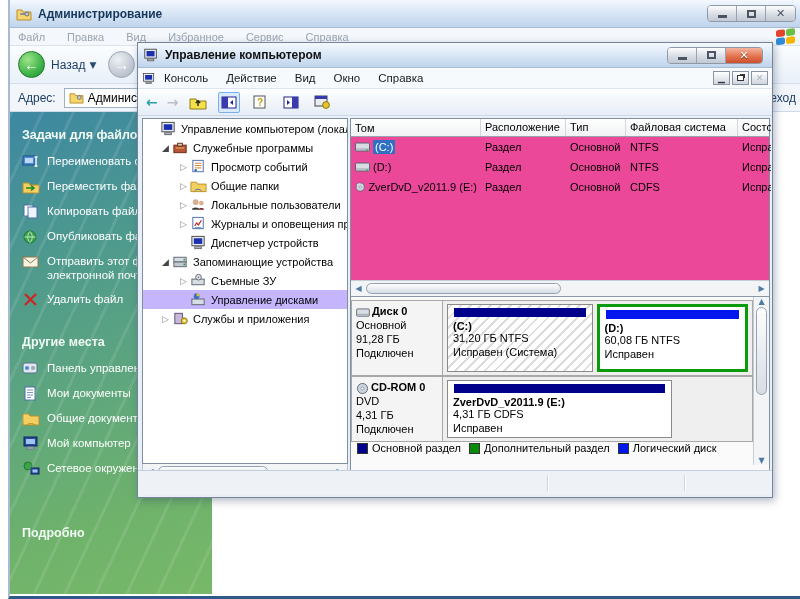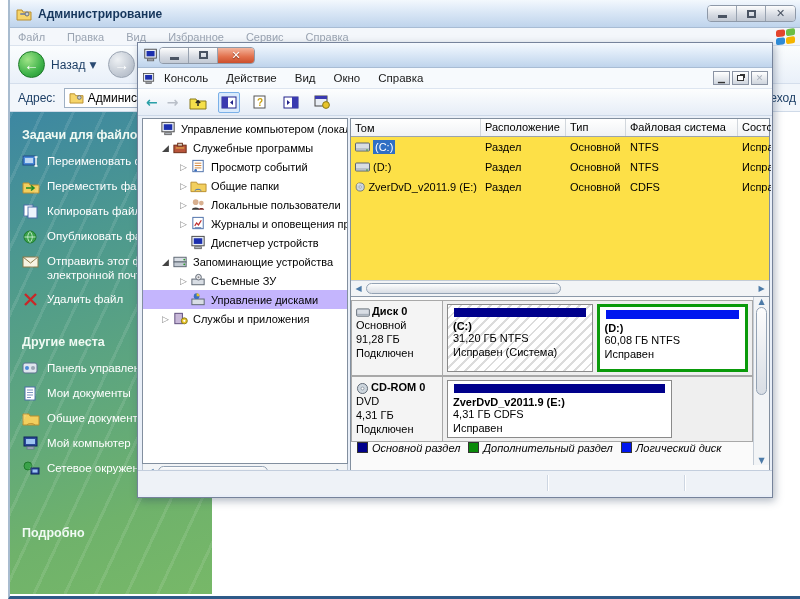--- a/index.html
+++ b/index.html
@@ -97,21 +97,21 @@
   .titem .ticon { width:17px; height:15px; margin-right:4px; flex:none; }
   .titem .tlabel { font-size:11px; color:#000; }
   .lvl1 { padding-left:16px; } .lvl2 { padding-left:34px; }
   .titem.sel { background:#c4b5fd; }
   .hscroll { position:absolute; left:4px; top:348px; width:206px; height:15px; background:#f2f4f6;
              border:1px solid #b9c3cf; border-top:none; display:flex; align-items:center; }
   .scar { color:#4d7ba8; font-size:8px; font-family:"DejaVu Sans",sans-serif; width:15px; text-align:center; flex:none; }
   .sth { height:11px; background:linear-gradient(180deg,#fdfdfd,#d8dde4); border:1px solid #93a2b4; border-radius:6px; }
 
   
-  .rpanel { position:absolute; left:212px; top:2px; width:420px; height:361px; background:#fde047; border:1px solid #828f9f; }
+  .rpanel { position:absolute; left:212px; top:2px; width:420px; height:361px; background:#ec4899; border:1px solid #828f9f; }
   .vhead { display:flex; height:18px; border-bottom:1px solid #9aa3ad; background:linear-gradient(180deg,#ffffff,#f0f2f5); }
   .vhead .hc { border-right:1px solid #d2d7dd; padding:2px 4px; font-size:11px; color:#000; overflow:hidden; white-space:nowrap; flex:none; }
   .vrow { display:flex; height:20px; align-items:center; }
   .vrow .c { padding:0 4px; overflow:hidden; white-space:nowrap; flex:none; font-size:11px; }
   .c-name { width:130px; display:flex; align-items:center; gap:3px; }
   .c-loc { width:85px; } .c-typ { width:60px; } .c-fs { width:112px; } .c-st { width:33px; }
   .selname { background:#2f6fc4; color:#fff; padding:1px 2px; }
   .vlscroll { position:absolute; left:0; top:161px; width:418px; height:16px; background:#f2f4f6; border-top:1px solid #c4ccd6;
               display:flex; align-items:center; }
 
@@ -125,21 +125,21 @@
   .dinfo .dname { font-weight:bold; display:flex; align-items:flex-end; gap:2px; }
   .dgraph { border:1px solid #a8a8a8; border-left:none; background:#efefef; display:flex; padding:3px 4px; gap:4px; }
   .region { background:#fff; border:1px solid #8a8a8a; position:relative; padding:2px 5px; }
   .region .band { height:9px; margin:1px 1px 3px 1px; }
   .region .r1 { font-weight:bold; font-size:11px; }
   .region .r2,.region .r3 { font-size:11px; line-height:13.5px; }
   .region.hatch { background:repeating-linear-gradient(315deg,#ffffff 0 5px,#dcdcdc 5px 7px); }
   .region.greensel { border:3px solid #0a9a0a; }
   .legend { position:absolute; left:6px; top:145px; display:flex; align-items:center; gap:8px; font-size:11px; }
   .legend .sw { width:11px; height:11px; border:1px solid #333; margin-right:4px; }
-  .legpair { display:flex; align-items:flex-start;font-style:italic; }
+  .legpair { display:flex; align-items:center; }
 
   .cstatus { position:absolute; left:0; top:427px; width:100%; height:25px; background:#eef2f7; border-top:1px solid #c3cedd; }
   .cstatus .div1,.cstatus .div2 { position:absolute; top:4px; height:16px; width:1px; background:#cdd6e2; box-shadow:1px 0 0 #fff; }
   .div1 { left:409px; } .div2 { left:546px; }
 
   svg { display:block; }
 </style>
 </head>
 <body>
 
@@ -294,20 +294,21 @@
   </div>
 
   <div class="cwin">
 
     <div class="ctitle">
       <svg width="16" height="14" viewBox="0 0 18 15">
         <rect x="2" y="1" width="13" height="10" fill="#e8edf4" stroke="#444"></rect>
         <rect x="4" y="3" width="9" height="6" fill="#1c2fae"></rect>
         <rect x="5" y="12" width="7" height="2" fill="#c0c8d4" stroke="#666"></rect>
       </svg>
+      <span class="ttext">Управление компьютером</span>
       <div class="btngroup">
         <div class="wbtn">
             <div class="glyph-min"></div>
           </div>
         <div class="wbtn">
             <div class="glyph-max"></div>
           </div>
         <div class="wbtn closebtn">
             <span class="glyph-x">✕</span>
           </div>

